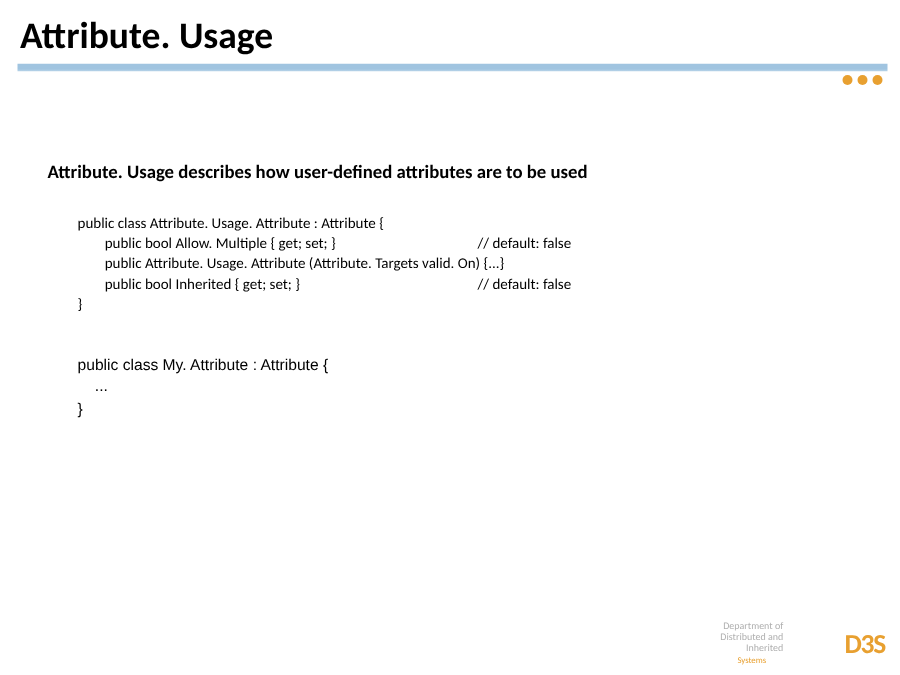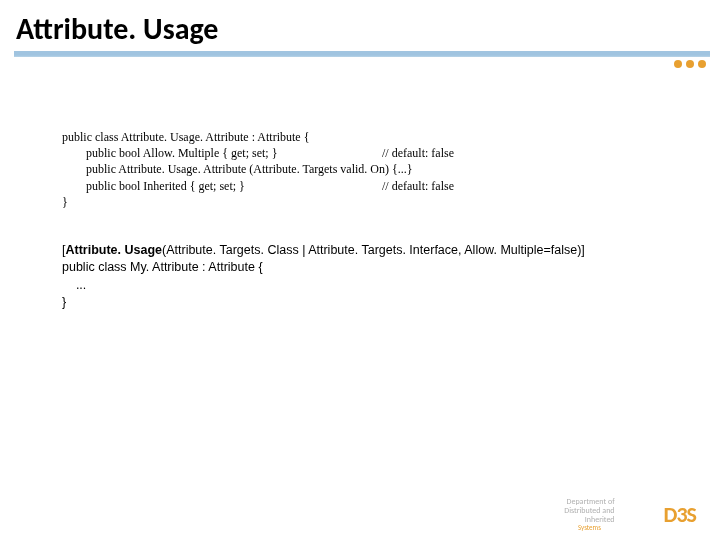--- a/index.html
+++ b/index.html
@@ -45,40 +45,40 @@
     margin-bottom: 24px;
   }
   .code-block-1 {
     padding-left: 24px;
     font-size: 12px;
     font-family: Calibri, Arial, sans-serif;
     color: #000;
     line-height: 1.35;
     margin-bottom: 32px;
   }
-  .code-block-1 .line { white-space: pre; font-family: Liberation Serif, serif; }
+  .code-block-1 .line { white-space: pre; }
   .usage-heading {
     font-size: 17px;
     font-weight: bold;
     color: #000;
     margin-bottom: 18px;
   }
   .code-block-2 {
     padding-left: 24px;
     font-size: 12.5px;
     font-family: Arial, Helvetica, sans-serif;
     color: #000;
     line-height: 1.4;
   }
   .code-block-2 .line { white-space: pre; }
   .bold { font-weight: bold; }
   .footer-logo {
     position: absolute;
     bottom: 8px;
-    right: 24px;
+    right: 12px;
     display: flex;
     align-items: center;
     gap: 6px;
   }
   .footer-text {
     font-size: 8px;
     color: #b0b0b0;
     text-align: right;
     line-height: 1.1;
   }
@@ -101,32 +101,32 @@
 
 <div class="slide-title">Attribute. Usage</div>
 <div class="title-underline"></div>
 <div class="dots">
   <div class="dot"></div>
     <div class="dot"></div>
     <div class="dot"></div>
 </div>
 
 <div class="content">
+  <div class="intro">Attribute. Usage describes how user-defined attributes are to be used</div>
 
   <div class="code-block-1">
     <div class="line">public class Attribute. Usage. Attribute : Attribute {</div>
     <div class="line"><span style="display:inline-block;width:320px">        public bool Allow. Multiple { get; set; }</span><span>// default: false</span></div>
     <div class="line">        public Attribute. Usage. Attribute (Attribute. Targets valid. On) {...}</div>
     <div class="line"><span style="display:inline-block;width:320px">        public bool Inherited { get; set; }</span><span>// default: false</span></div>
     <div class="line">}</div>
   </div>
 
 
   <div class="code-block-2">
-    <div class="line"><span>[</span><span class="bold">Attribute. Usage</span><span>(Attribute. Targets. Class | Attribute. Targets. Interface, Allow. Multiple=false)]</span></div>
     <div class="line">public class My. Attribute : Attribute {</div>
     <div class="line">    ...</div>
     <div class="line">}</div>
   </div>
 </div>
 
 <div class="footer-logo">
   <div class="footer-text">
     <div>Department of</div>
     <div>Distributed and</div>

